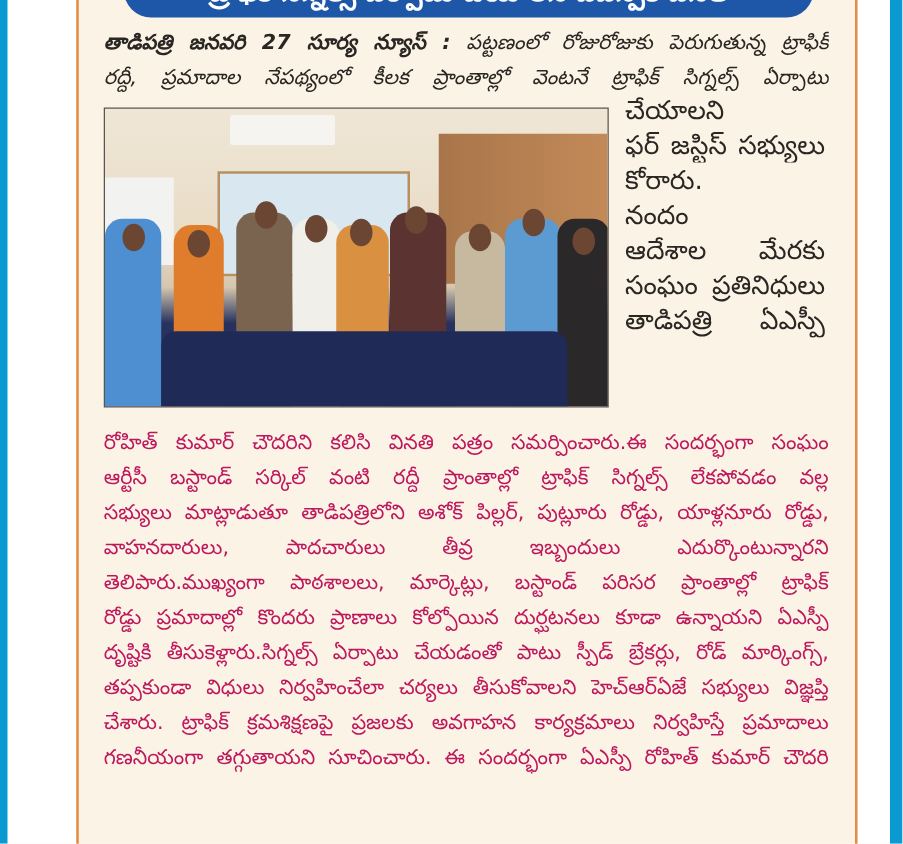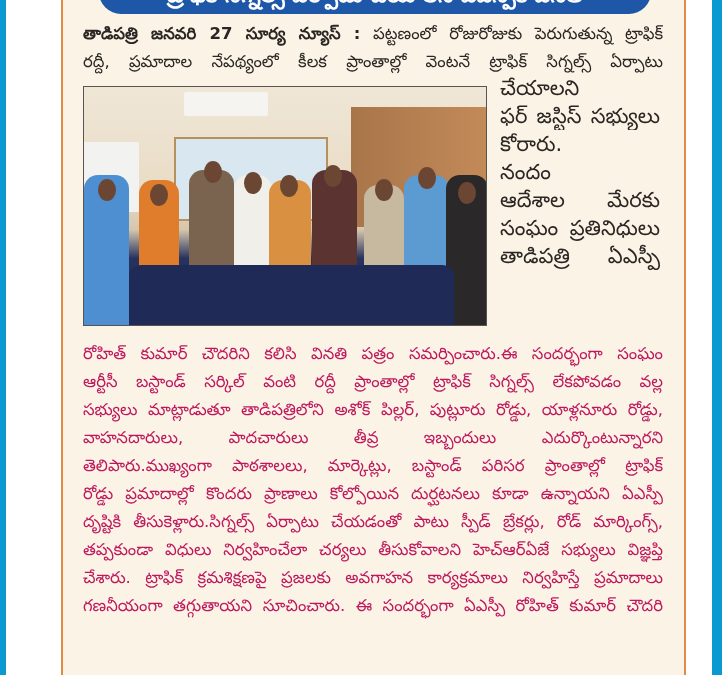--- a/index.html
+++ b/index.html
@@ -26,21 +26,21 @@
     .headline-banner span {
       position: absolute; left: 0; right: 0; top: 2px;
       text-align: center; color: #ffffff; font-weight: bold; font-size: 22px; white-space: nowrap;
     }
     .text-block {
       position: absolute; left: 20px; color: #2a2623;
       font-size: 16.5px; line-height: 28px;
       text-align: justify; text-align-last: justify;
     }
     .line { display: block; white-space: nowrap; height: 28px; overflow: hidden; }
-    .line.just { text-align: justify; text-align-last: justify; white-space: normal; }
+    .line.just { text-align: justify; text-align-last: justify; white-space: normal; font-style: italic; }
     .dateline { font-weight: bold; }
     .photo {
       position: absolute; left: 20px; top: 86px; width: 404px; height: 240px;
       border: 1px solid #5a5450; box-sizing: border-box; overflow: hidden;
       background: linear-gradient(180deg, #efe6d6 0%, #e9dcc6 45%, #d5c6ad 60%, #27325e 72%, #1e2a52 100%);
     }
     .photo .ac { position: absolute; left: 100px; top: 5px; width: 84px; height: 24px; background: #f6f4f0; border-radius: 2px; }
     .photo .board { position: absolute; left: 90px; top: 50px; width: 150px; height: 80px; background: #d9e7f0; border: 2px solid #b79060; }
     .photo .cabinet { position: absolute; right: 0; top: 20px; width: 135px; height: 120px; background: linear-gradient(90deg,#a8754a,#c38a58); }
     .photo .whiteboard { position: absolute; left: 0; top: 55px; width: 55px; height: 70px; background: #f2f2f0; }

